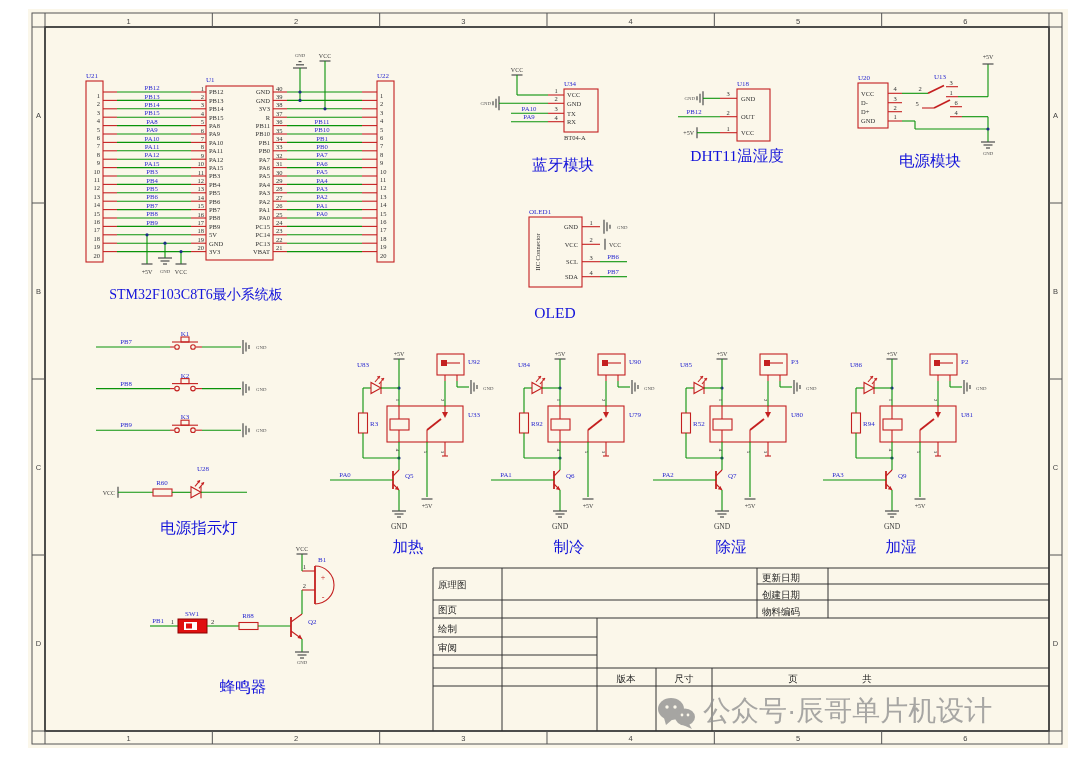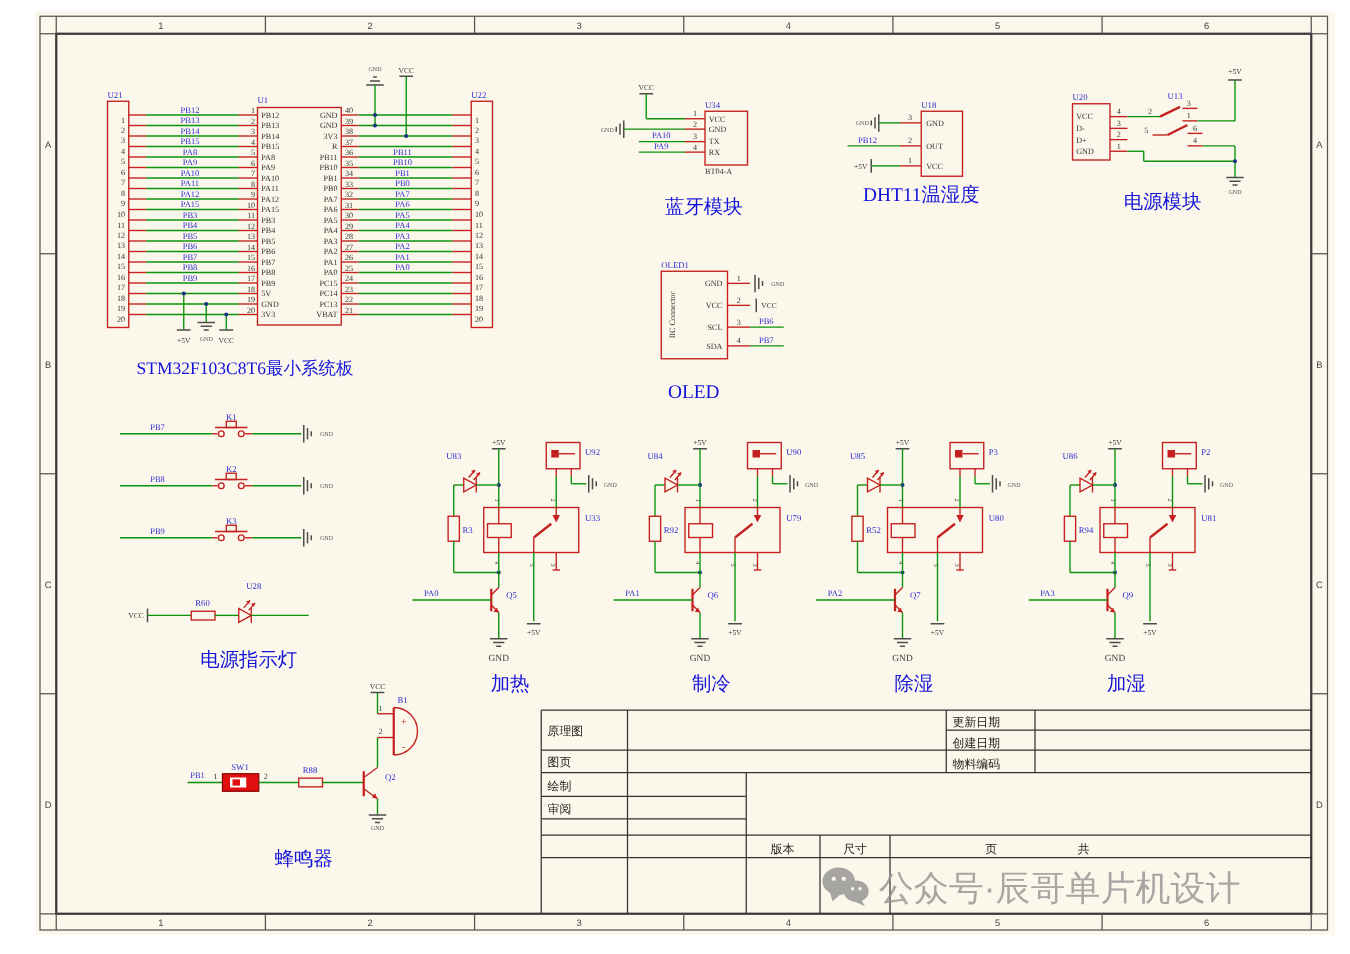--- a/index.html
+++ b/index.html
@@ -25,21 +25,21 @@
   .net{font-size:6.8px;fill:#2b2bd0}
   .des{font-size:7px;fill:#2b2bd0}
   .pw{font-size:6px;fill:#3c3c3c}
   .pw-s{font-size:4.8px;fill:#555}
   .bz{font-size:8px;fill:#c42020}
   .gndlbl{font-size:7.5px;fill:#3c3c3c}
   .big{font-size:15.5px;fill:#1212da}
   .big2{font-size:14px;fill:#1212da}
   .tb{font-size:9.5px;fill:#222}
   .fr{font-size:7.5px;fill:#444;font-family:"Liberation Sans",sans-serif}
-  .watermark{position:absolute;left:656px;top:692px;display:flex;align-items:flex-start;gap:7px;
+  .watermark{position:absolute;left:656px;top:692px;display:flex;align-items:flex-end;gap:7px;
     color:rgba(148,148,148,0.82);font-size:28px;white-space:nowrap;z-index:5;
     font-family:"Liberation Sans",sans-serif;}
   .wicon{width:40px;height:34px;opacity:0.78;flex:0 0 auto}
 </style>
 </head>
 <body>
 
 <svg id="schematic" viewBox="0 0 1080 763" width="1080" height="763">
     <rect x="28" y="9" width="1040" height="739" class="sheetbg"></rect>
     <rect x="32" y="13" width="1030" height="731" class="frameline"></rect>

